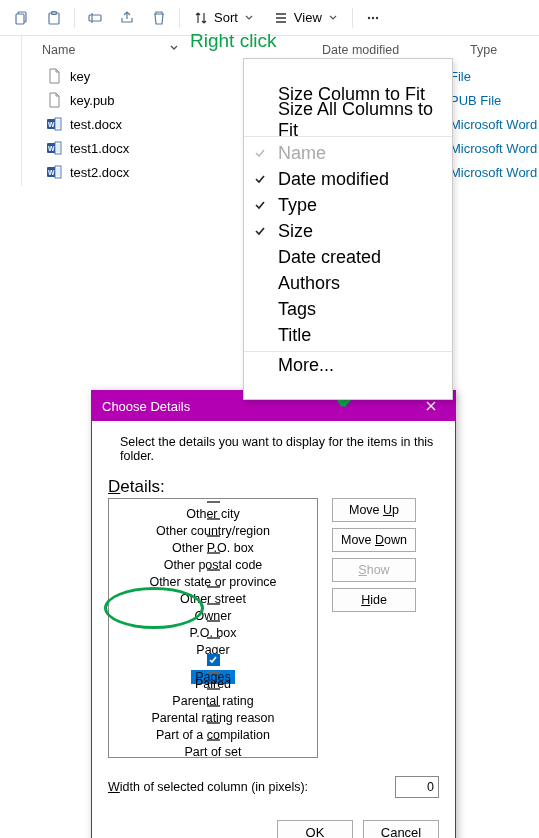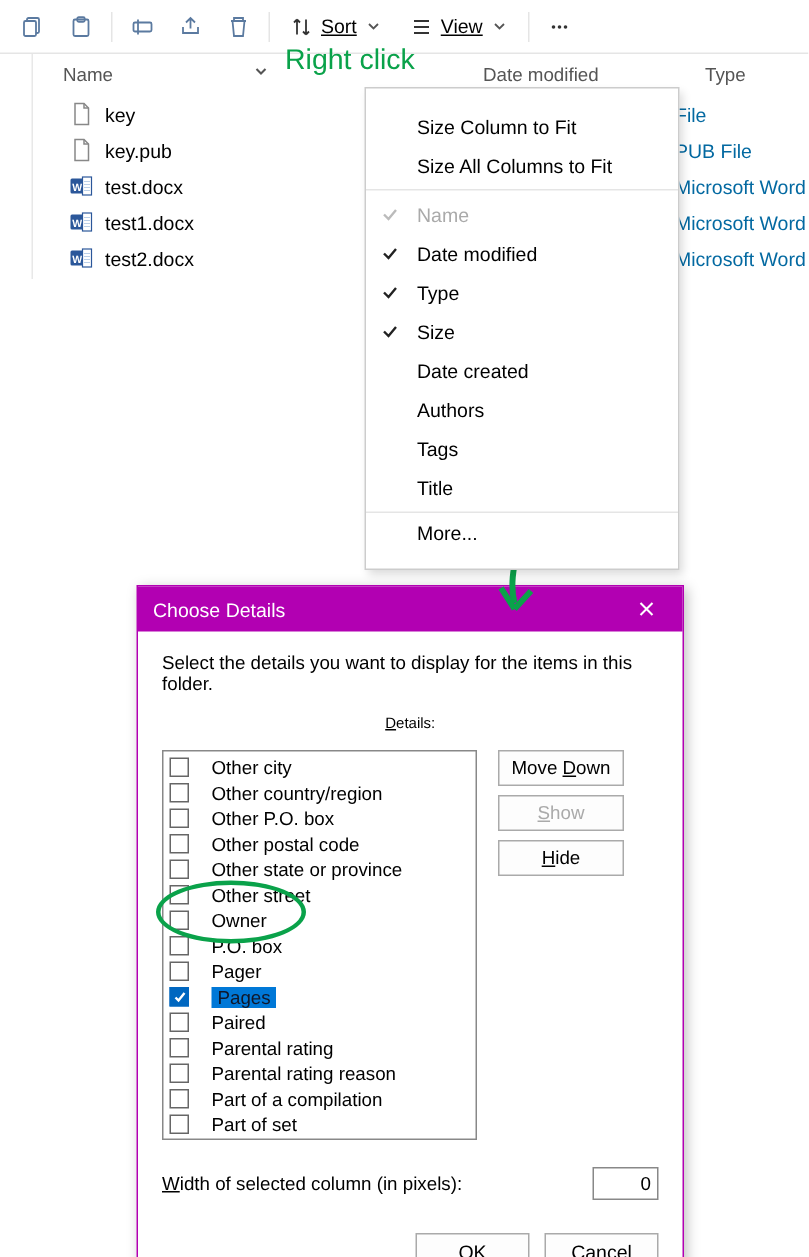--- a/index.html
+++ b/index.html
@@ -2,21 +2,21 @@
 <html><head>
 <meta charset="utf-8">
 <style>
   * { box-sizing: border-box; font-family: "Segoe UI", Arial, sans-serif; }
   body { margin: 0; width: 539px; height: 838px; background: #fff; position: relative; font-size: 13px; color: #000; }
 
   
   .toolbar { height: 36px; display: flex; align-items: center; padding: 0 8px; gap: 4px; border-bottom: 1px solid #e5e5e5; position: relative; }
   .tb-icon { width: 28px; height: 28px; display: flex; align-items: center; justify-content: center; border-radius: 2px; }
   .tb-sep { width: 1px; height: 20px; background: #e5e5e5; margin: 0 2px; }
-  .tb-btn { display: flex; align-items: center; gap: 6px; padding: 4px 8px; height: 28px; text-decoration: underline; }
+  .tb-btn { display: flex; align-items: center; gap: 6px; padding: 4px 8px; height: 28px; }
   .tb-btn .lbl { font-size: 13px; }
   svg { display: block; }
 
   
   .main { position: relative; display: flex; }
   .gutter { width: 22px; background: #fff; border-right: 1px solid #e8e8e8; height: 150px; }
   .grid { flex: 1; position: relative; }
   .cols { display: flex; height: 28px; align-items: center; border-bottom: 1px solid transparent; }
   .col { font-size: 12.5px; color: #555; padding-left: 20px; }
   .col-name { flex: 0 0 280px; }
@@ -27,41 +27,41 @@
   .ficon { width: 16px; height: 16px; margin: 0 8px 0 16px; display:flex; align-items:center; justify-content:center; }
   .fname { flex: 0 0 232px; font-size: 13px; }
   .fpad { flex: 0 0 148px; }
   .ftype { flex: 1; font-size: 13px; color: #0369a1; white-space: nowrap; overflow: hidden; }
   .collapse-caret { position: absolute; left: 146px; top: 6px; }
 
   
   .rc-label { position: absolute; left: 190px; top: 30px; color: #0aa24a; font-weight: 400; font-size: 19px; }
 
   
-  .ctx { position: absolute; left: 243px; top: 58px; width: 210px; background: #fff; border: 1px solid #ccc; box-shadow: 2px 3px 6px rgba(0,0,0,0.15); padding: 12px 0; font-size: 13px; z-index: 3; }
+  .ctx { position: absolute; left: 243px; top: 58px; width: 210px; background: #fff; border: 1px solid #ccc; box-shadow: 2px 3px 6px rgba(0,0,0,0.15); padding: 22px 0; font-size: 18px; z-index: 3; }
   .ctx-item { display: flex; align-items: center; height: 26px; padding: 0 12px 0 34px; position: relative; }
   .ctx-sep { height: 1px; background: #e5e5e5; margin: 3px 0; }
   .ctx-check { position: absolute; left: 10px; top: 50%; transform: translateY(-50%); }
   .ctx-disabled { color: #aaa; }
   .ctx-more { border-top: 1px solid #e5e5e5; margin-top: 3px; padding-top: 2px; }
 
   
   .arrow { position: absolute; left: 318px; top: 306px; z-index: 2; pointer-events:none; }
 
   
   .dlg { position: absolute; left: 91px; top: 390px; width: 365px; background: #fff; border: 1px solid #b200b2; box-shadow: 2px 2px 8px rgba(0,0,0,0.25); }
   .dlg-title { height: 30px; background: #b200b2; color: #fff; display: flex; align-items: center; padding: 0 8px 0 10px; font-size: 13px; justify-content: flex-end; }
   .dlg-title .ttl { flex: 1; }
   .dlg-close { width: 32px; height: 30px; display:flex; align-items:center; justify-content:center; }
   .dlg-body { padding: 14px 16px 16px 16px; }
-  .dlg-instr { font-size: 12.5px; margin-bottom: 14px; }
-  .dlg-detl { font-size: 10px; margin-bottom: 12px; text-align: center; }
+  .dlg-instr { font-size: 12.5px; margin-bottom: 14px; margin-left: 12px; }
+  .dlg-detl { font-size: 17px; margin-bottom: 1px; }
   .dlg-mid { display: flex; gap: 14px; }
   .listbox { width: 210px; height: 260px; border: 1px solid #888; overflow: hidden; font-size: 12.5px; padding: 2px 0; position: relative; }
-  .li { display: flex; align-items: center; height: 17px; padding: 0 4px; gap: 15px; }
+  .li { display: flex; align-items: center; height: 17px; padding: 0 4px; gap: 4px; flex-direction: column; }
   .cb { width: 13px; height: 13px; border: 1px solid #666; background: #fff; display:flex; align-items:center; justify-content:center; }
   .cb.checked { background: #0067c0; border-color: #0067c0; }
   .li-label.sel { background: #0078d7; color: #0f172a; padding: 0 4px; }
   .sidebtns { display:flex; flex-direction:column; gap:6px; }
   .btn { width: 84px; height: 24px; border: 1px solid #aaa; background: #fdfdfd; font-size: 12.5px; display:flex; align-items:center; justify-content:center; }
   .btn.disabled { color: #aaa; }
   .wrow { display:flex; align-items:center; margin-top: 18px; gap: 10px; }
   .wrow .wl { flex:1; font-size:12.5px; }
   .winput { width: 44px; height: 22px; border: 1px solid #888; text-align: right; padding: 0 4px; font-size: 12.5px; }
   .dlg-foot { display:flex; justify-content:flex-end; gap: 10px; margin-top: 22px; }
@@ -338,20 +338,23 @@
             <span class="cb"></span>
             <span class="li-label">Part of a compilation</span>
           </div>
           <div class="li">
             <span class="cb"></span>
             <span class="li-label">Part of set</span>
           </div>
         </div>
       <div class="sidebtns">
         <div class="btn">
+            <span>Move <span class="underline">U</span>p</span>
+          </div>
+        <div class="btn">
             <span>Move <span class="underline">D</span>own</span>
           </div>
         <div class="btn disabled"><span class="underline">S</span>how</div>
         <div class="btn"><span class="underline">H</span>ide</div>
       </div>
     </div>
     <div class="wrow">
       <div class="wl"><span class="underline">W</span>idth of selected column (in pixels):</div>
       <input class="winput" value="0" style="">
     </div>

